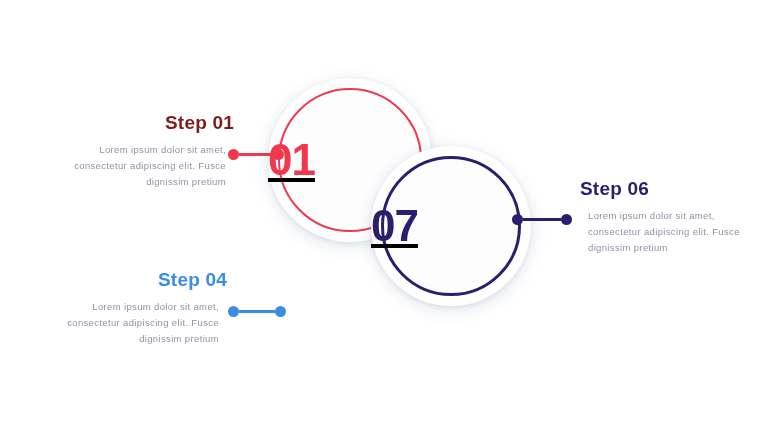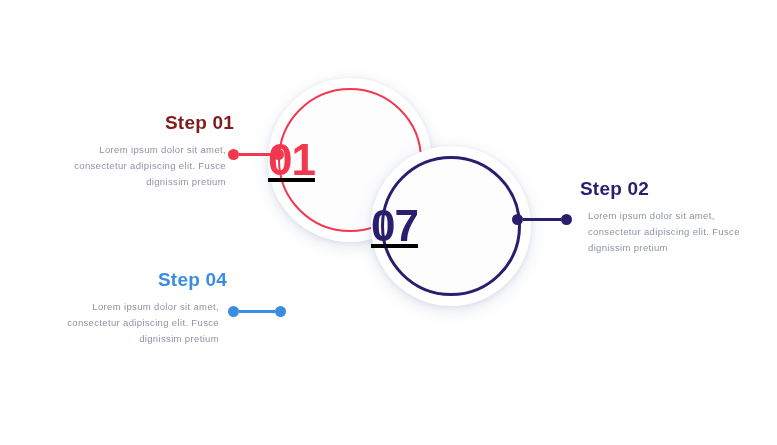--- a/index.html
+++ b/index.html
@@ -152,21 +152,21 @@
     <div class="conn-line" style="background: rgb(58, 141, 224);"></div>
     <div class="conn-dot" style="background: rgb(58, 141, 224);"></div>
   </div>
 
   <div class="step-block" id="block-01">
     <p class="step-title" style="color: #7f1d1d;">Step 01</p>
     <p class="step-desc">Lorem ipsum dolor sit amet, consectetur adipiscing elit. Fusce dignissim pretium</p>
   </div>
 
   <div class="step-block" id="block-02">
-    <p class="step-title" style="color: rgb(42, 30, 110);">Step 02</p>
+    <p class="step-title" style="color: rgb(42, 30, 110);">Step 06</p>
     <p class="step-desc">Lorem ipsum dolor sit amet, consectetur adipiscing elit. Fusce dignissim pretium</p>
   </div>
 
   <div class="step-block" id="block-03">
     <p class="step-title" style="color: rgb(58, 141, 224);">Step 04</p>
     <p class="step-desc">Lorem ipsum dolor sit amet, consectetur adipiscing elit. Fusce dignissim pretium</p>
   </div>
 
 </div>
 

